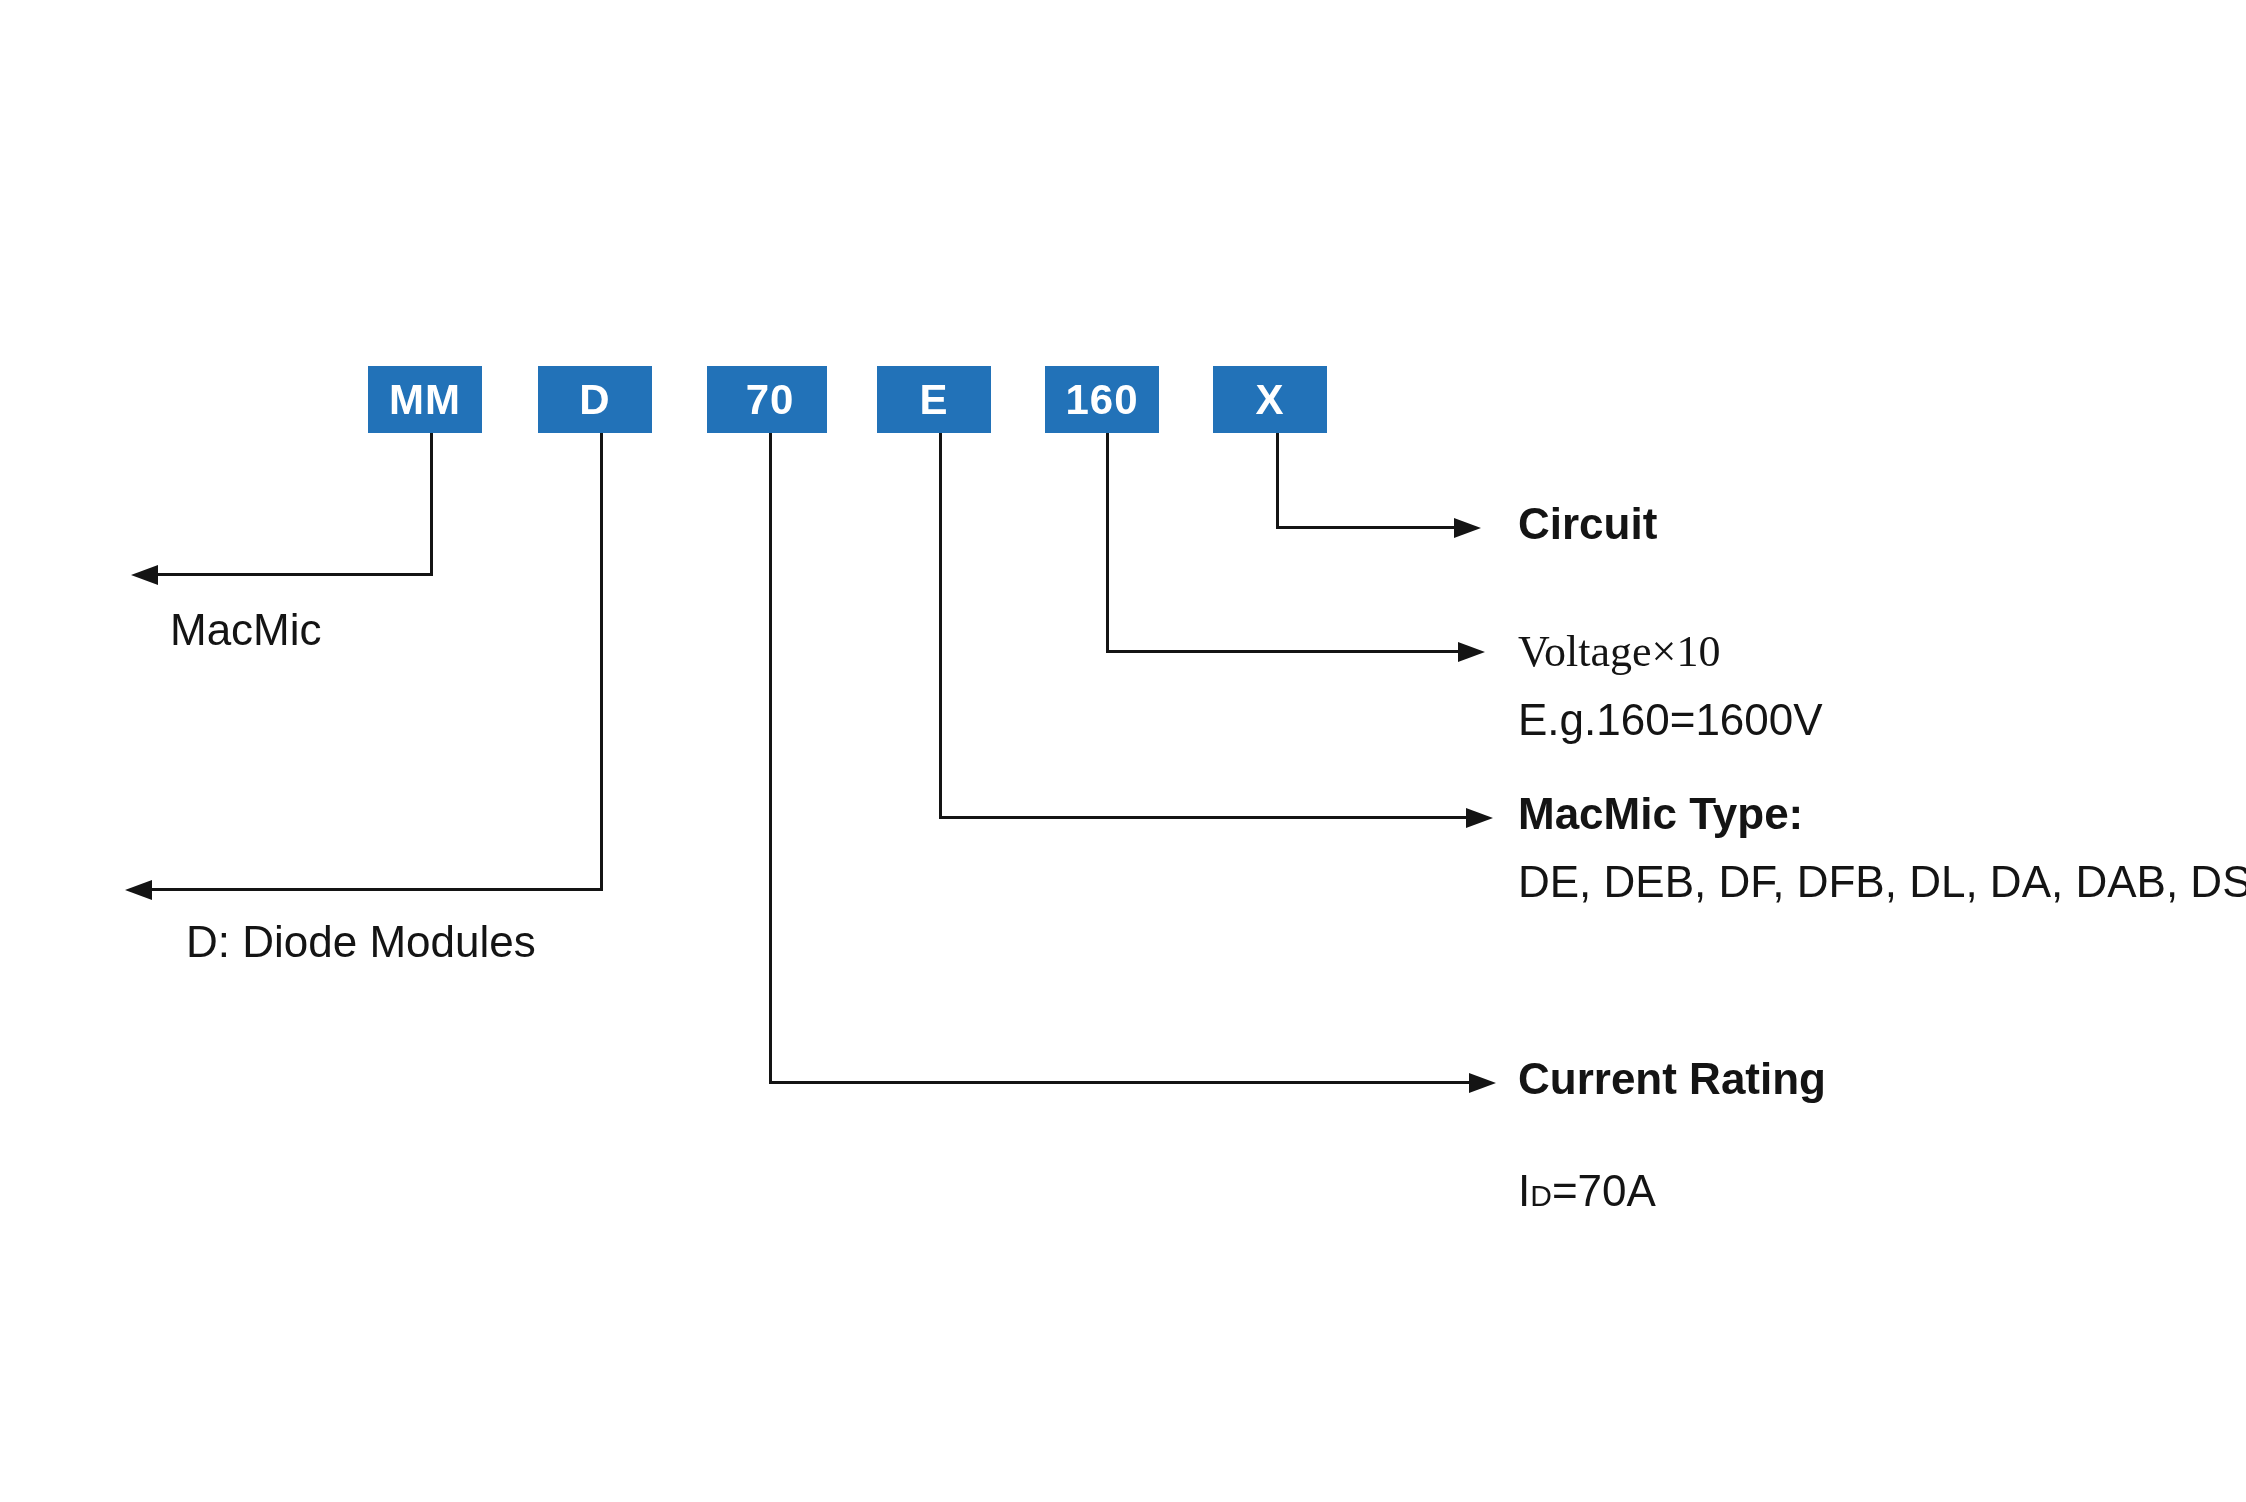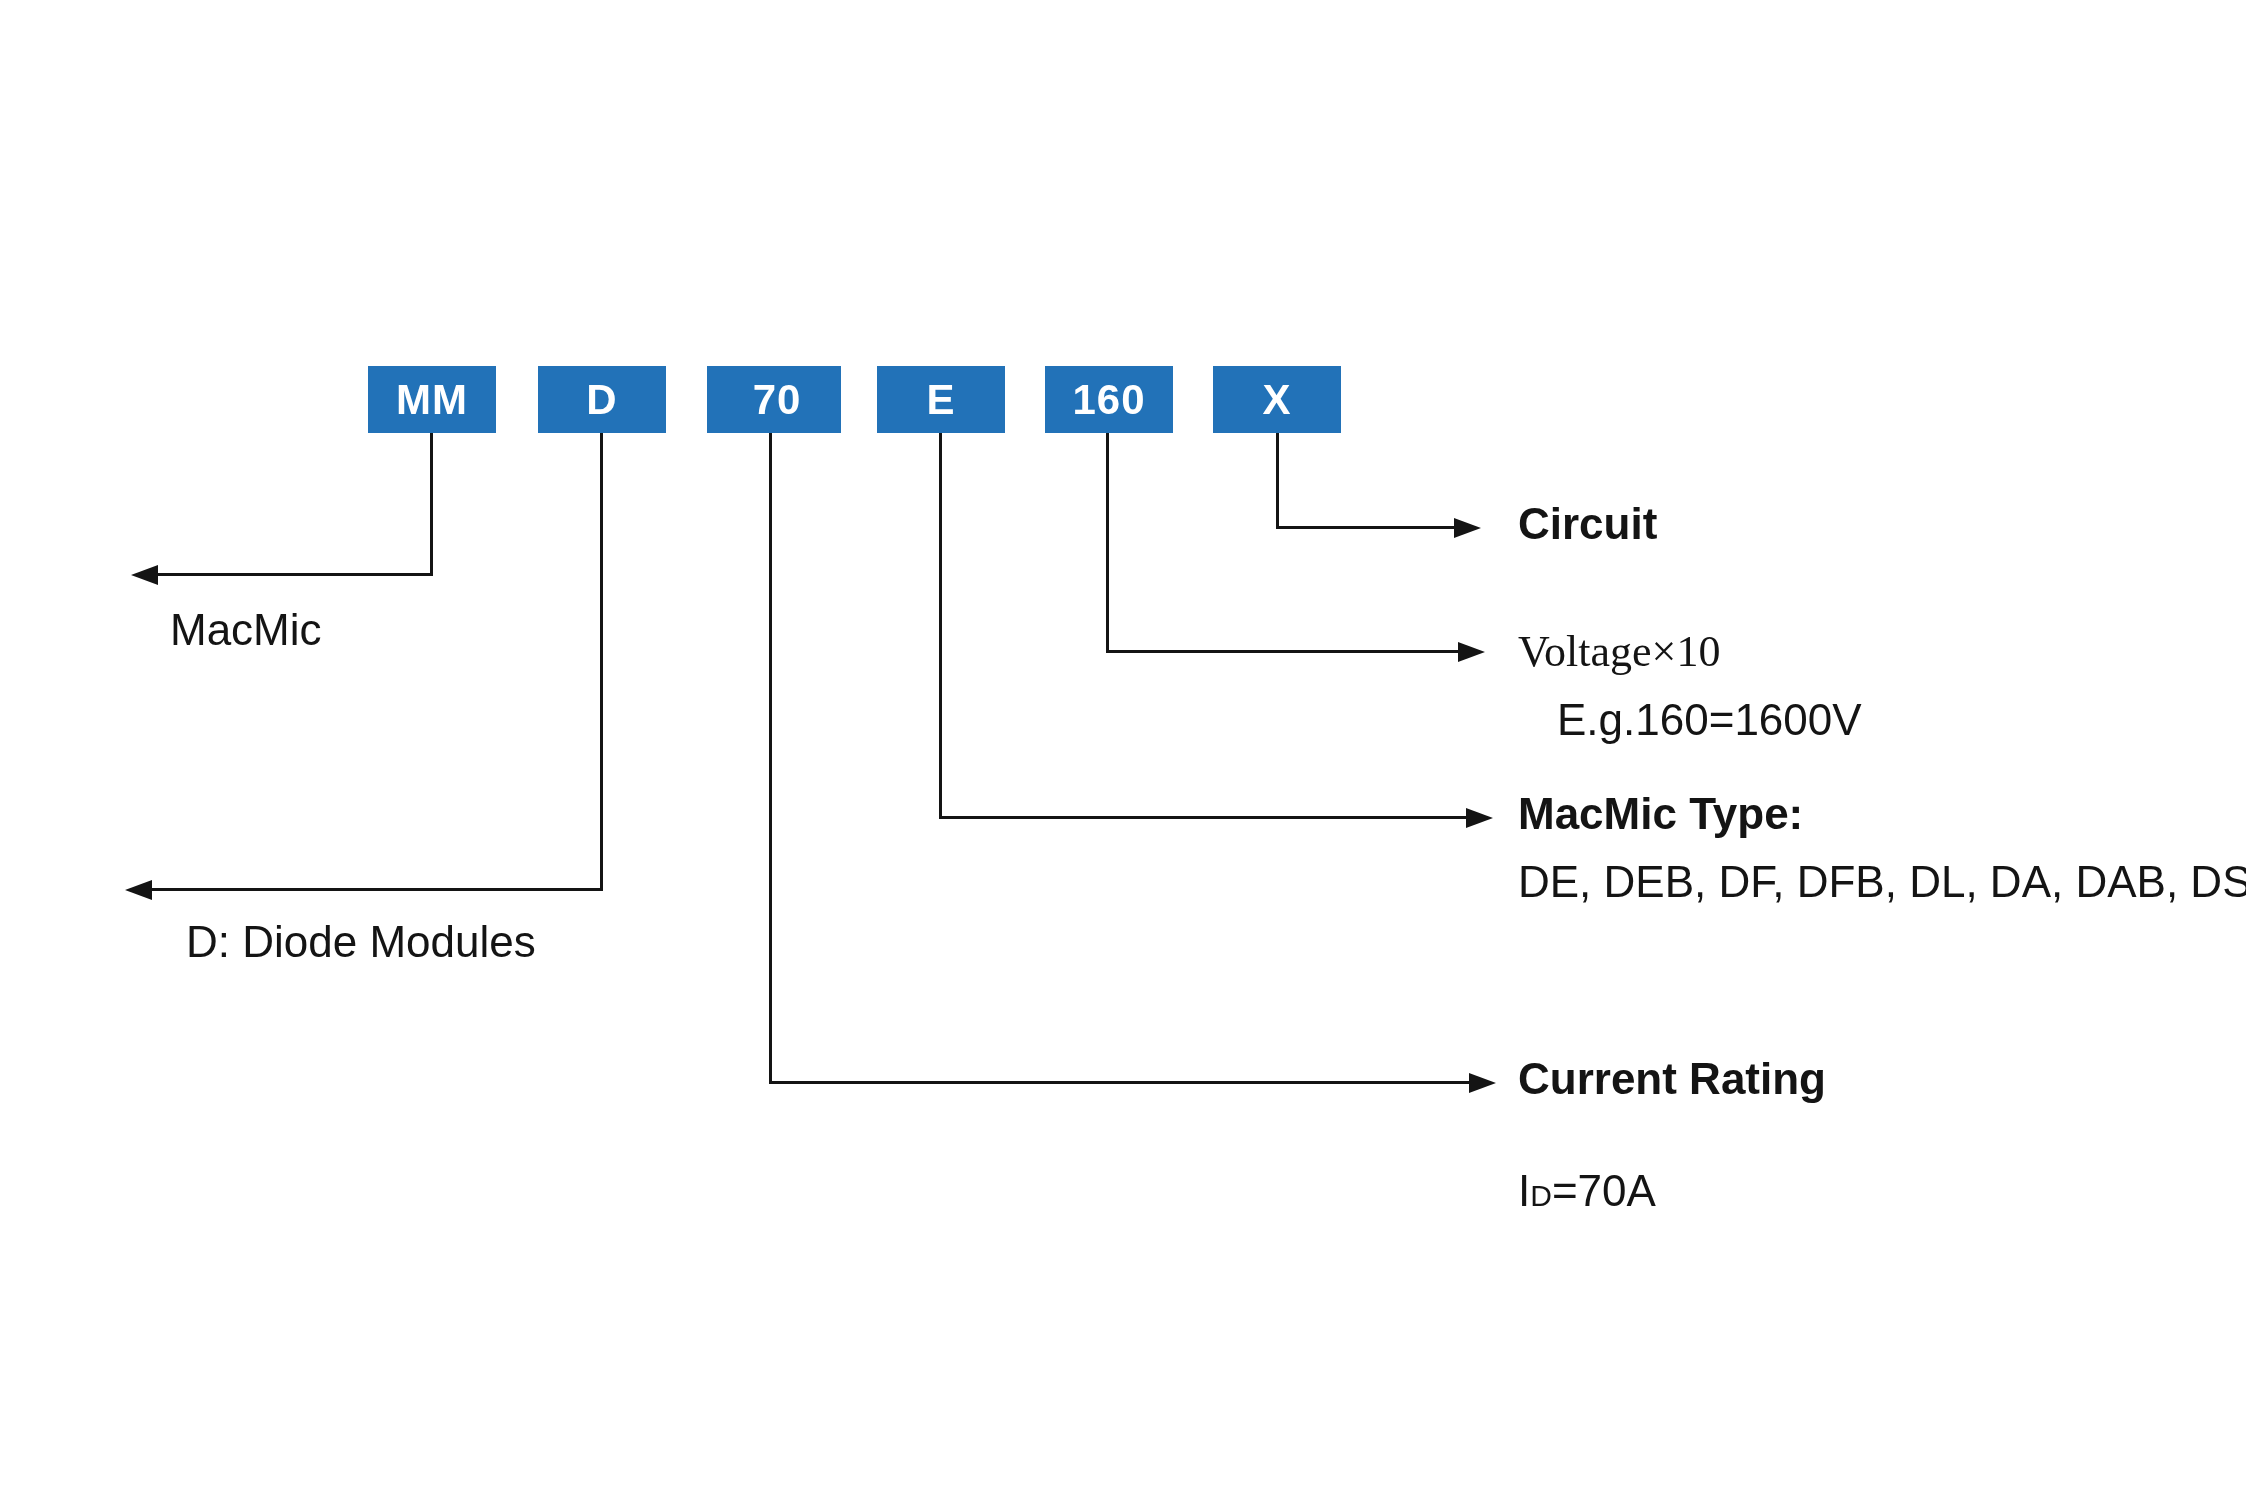--- a/index.html
+++ b/index.html
@@ -7,21 +7,21 @@
     width:2246px; height:1502px;
     background:var(--bg, #ffffff);
     position:relative;
     font-family:"Liberation Sans", sans-serif;
     overflow:hidden;
   }
   .canvas { position:absolute; inset:0; }
 
   
   .pn-box {
-    position:absolute; top:366px; width:128px; height:67px;
+    position:absolute; top:366px; width:114px; height:67px;
     background:var(--box-blue,#2272B8);
     color:var(--box-text,#ffffff);
     display:flex; align-items:center; justify-content:center;
     font-size:42px; font-weight:700; letter-spacing:1px;
   }
   .pn-box.b-mm  { left:368px; }
   .pn-box.b-d   { left:538px; }
   .pn-box.b-70  { left:707px;padding-left:6px; }
   .pn-box.b-e   { left:877px; }
   .pn-box.b-160 { left:1045px; }
@@ -67,21 +67,21 @@
     color:var(--text,#141414);
     white-space:nowrap;
     text-align:center;
   }
   .bold { font-weight:700; }
 
   .t-macmic   { left:170px;  top:604px; }
   .t-diode    { left:168px;  top:916px;margin-left:18px; }
   .t-circuit  { left:1518px; top:498px; }
   .t-volt1    { left:1518px; top:626px;font-family:Liberation Serif, serif; }
-  .t-volt2    { left:1518px; top:694px;margin-left:39px; }
+  .t-volt2    { left:1518px; top:694px; }
   .t-pkg1     { left:1518px; top:788px; }
   .t-pkg2     { left:1518px; top:856px; }
   .t-cur1     { left:1518px; top:1053px; }
   .t-cur2     { left:1518px; top:1121px;margin-top:44px; }
 
   .subscript { font-size:30px; }
 </style>
 </head>
 <body>
 

